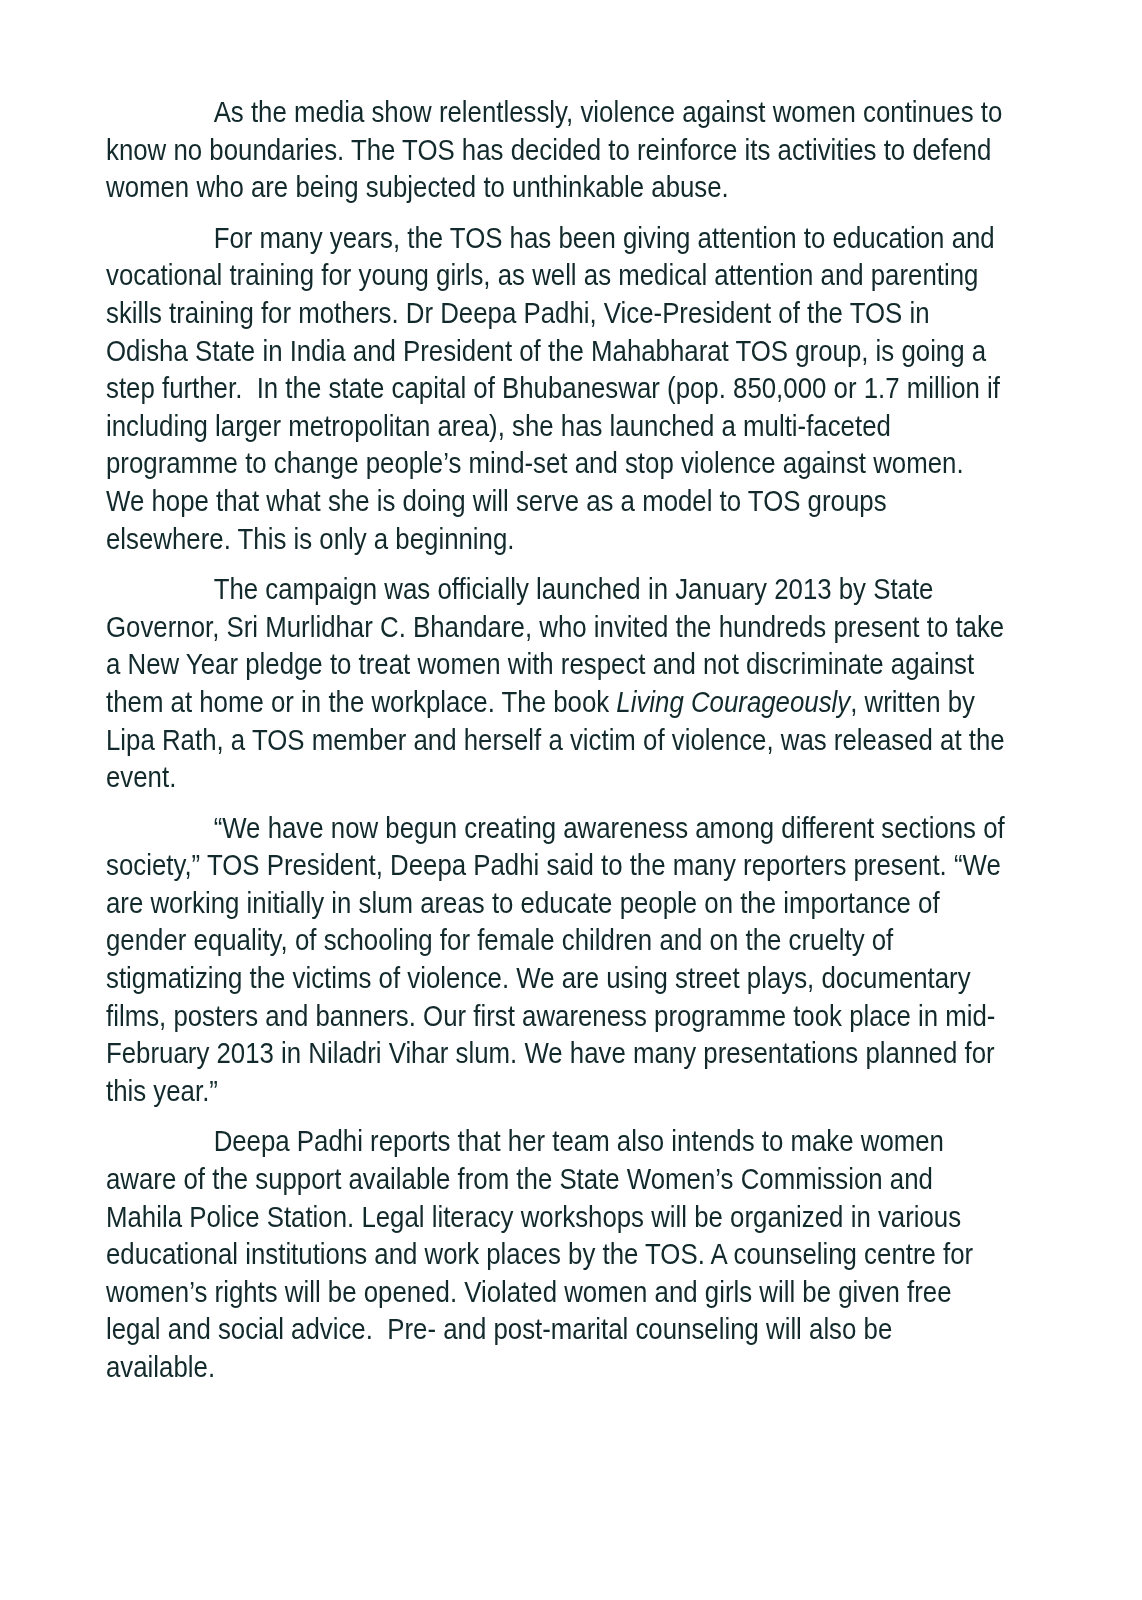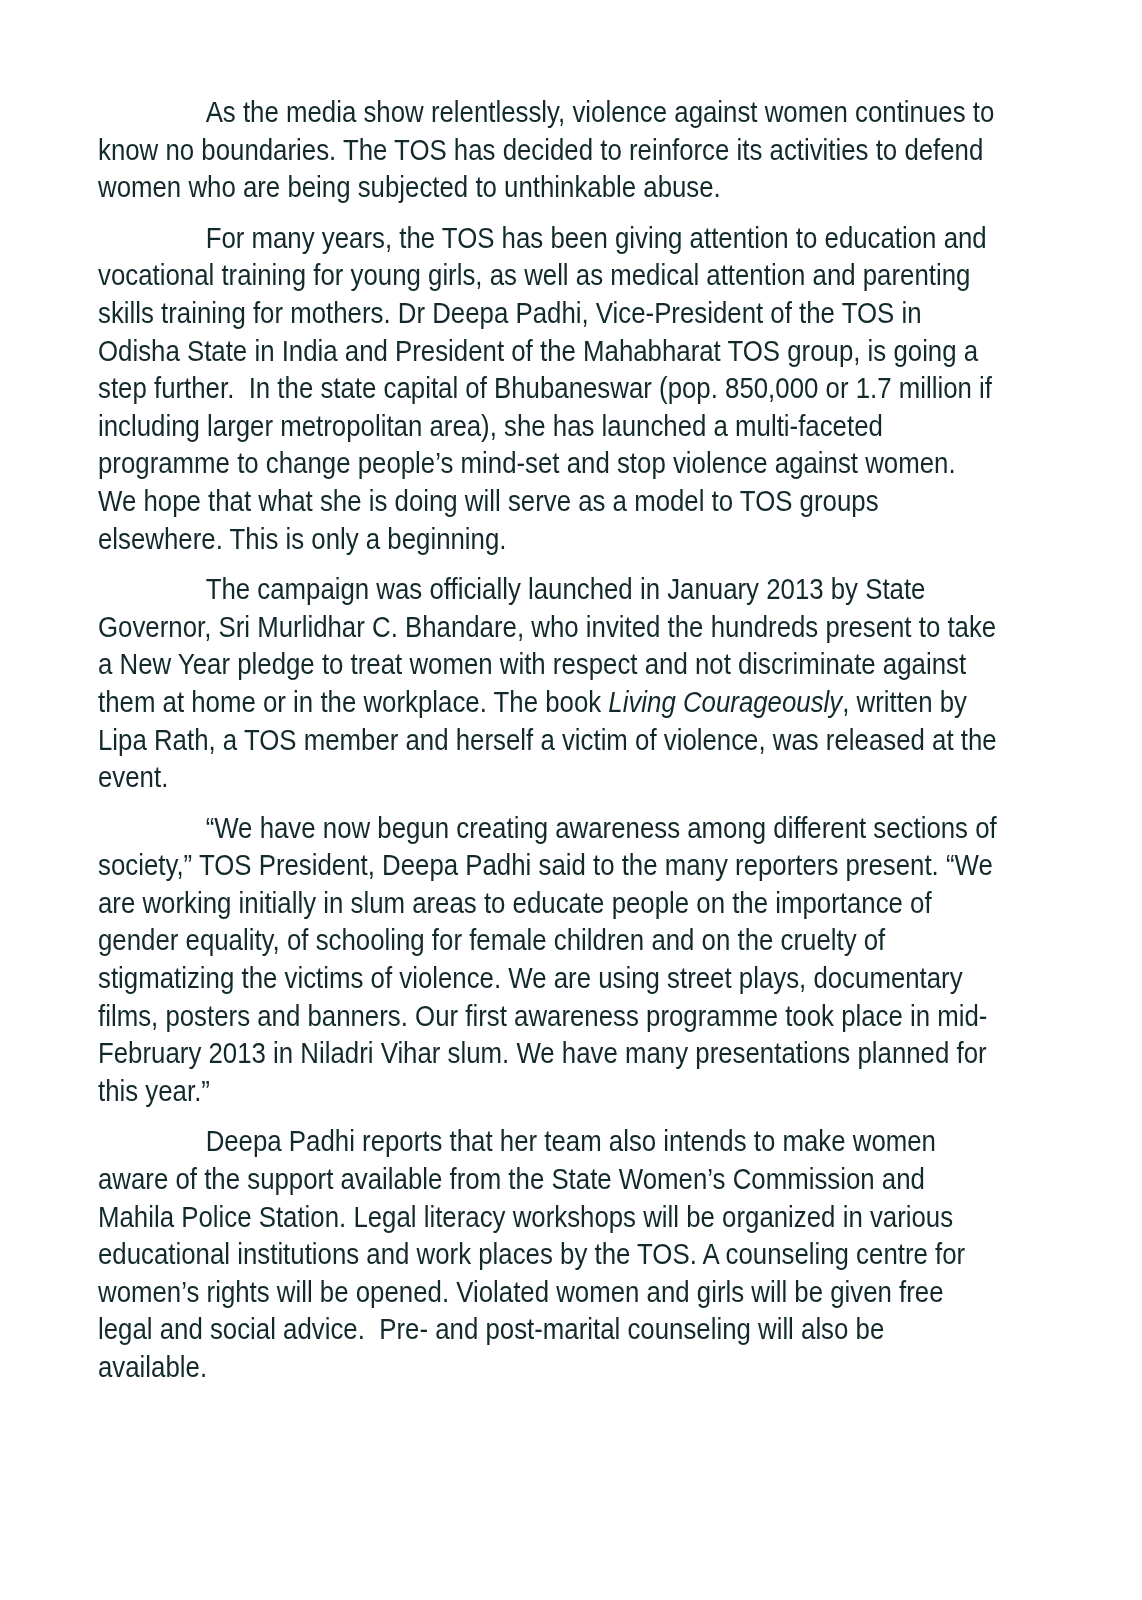--- a/index.html
+++ b/index.html
@@ -16,21 +16,21 @@
     .page {
       position: absolute;
       left: 90px;
       top: 93px;
       width: 960px;
       color: #132a2c;
       font-family: "Liberation Sans", sans-serif;
       font-size: 29.5px;
     }
     .para {
-      margin: 0 0 13px 8px;
+      margin: 0 0 13px 16px;
     }
     .line {
       display: block;
       height: 37.6px;
       line-height: 37.6px;
       white-space: pre;
       transform-origin: 0 50%;
       transform: scaleX(0.875);
     }
     .line.first {

